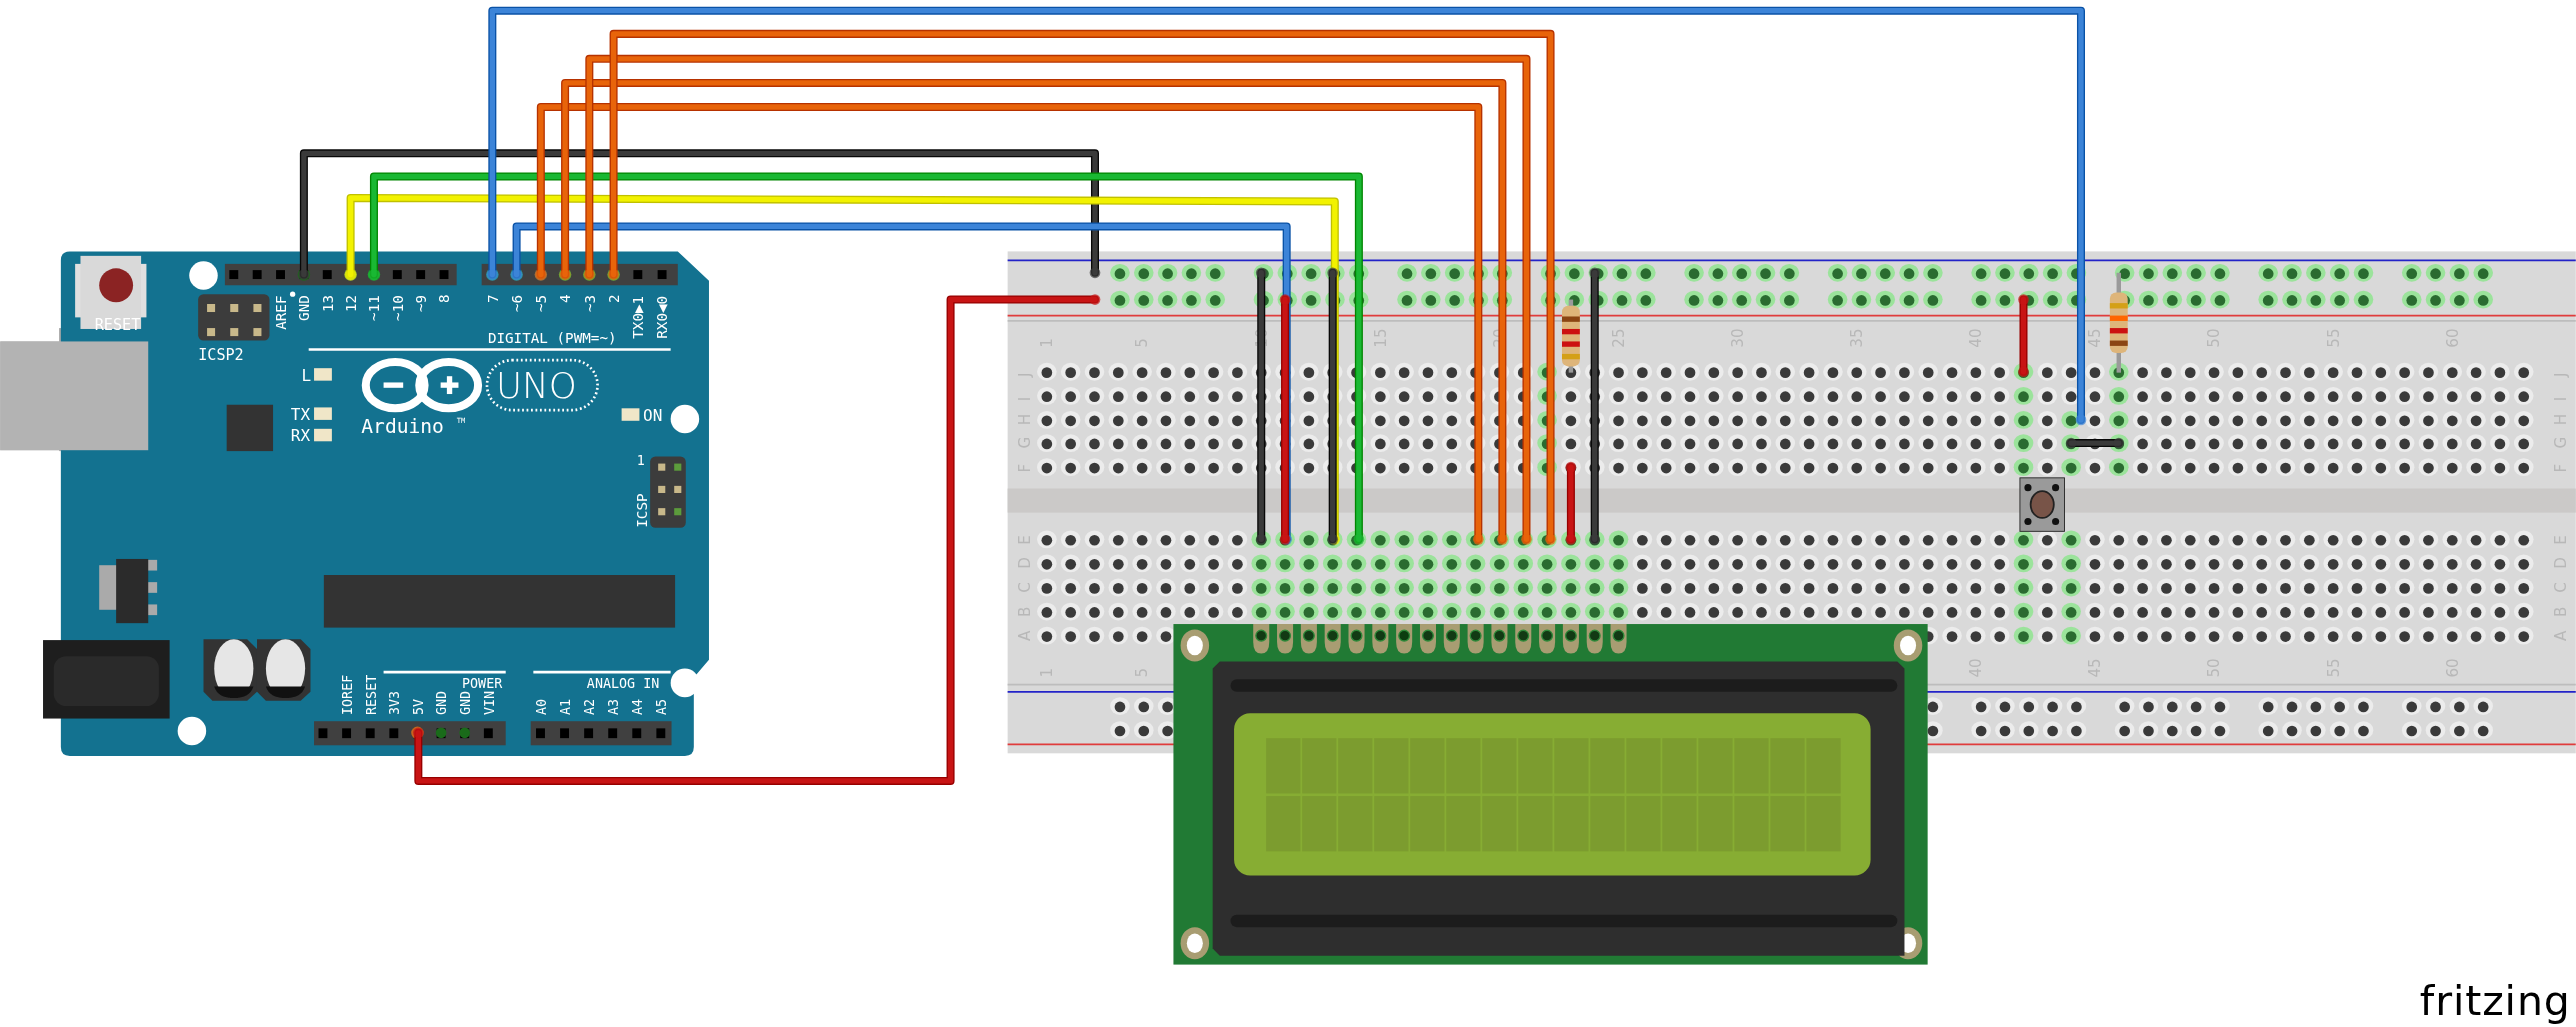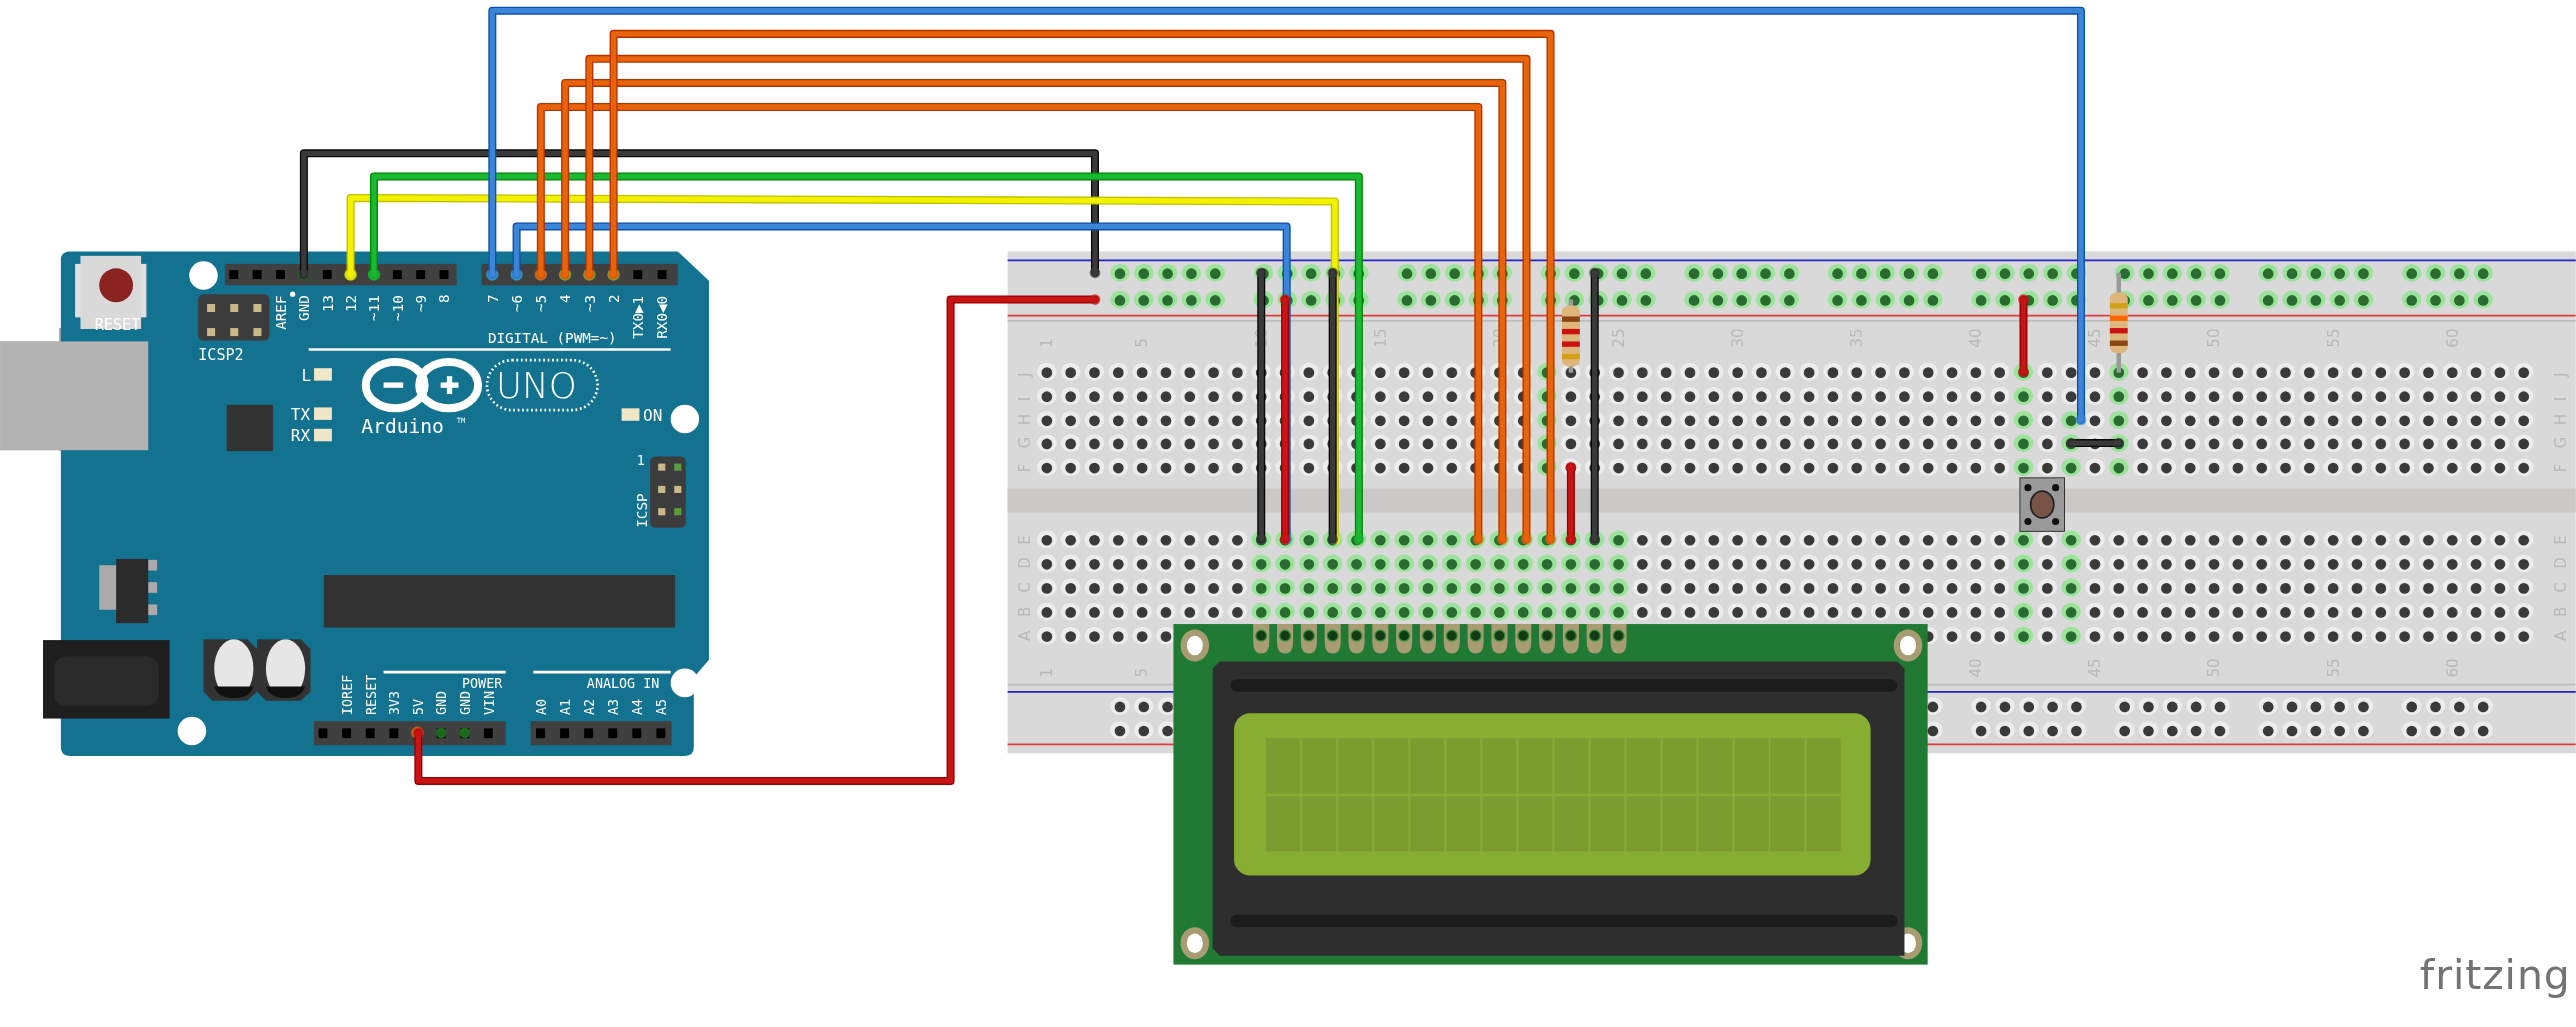--- a/index.html
+++ b/index.html
@@ -1,20 +1,20 @@
 <!DOCTYPE html>
 <html style="font-size:14.3px"><head>
 <meta charset="utf-8">
 <style>
   html,body{margin:0;padding:0;background:#ffffff;}
   body{width:2576px;height:1027px;position:relative;overflow:hidden;font-family:"DejaVu Sans Mono",monospace;}
   #stage{position:absolute;left:0;top:0;width:2576px;height:1027px;}
   .lbl{font-family:"DejaVu Sans Mono",monospace;fill:#ffffff;}
   .bblbl{font-family:"DejaVu Sans",sans-serif;fill:#b8b8b8;font-size:17px;}
-  #fritzing-logo{position:absolute;right:5.3px;bottom:28px;font-family:"DejaVu Sans",sans-serif;font-size:41px;color:#737373;letter-spacing:0.9px;}
+  #fritzing-logo{position:absolute;right:5.3px;bottom:2px;font-family:"DejaVu Sans",sans-serif;font-size:41px;color:#000000;letter-spacing:0.9px;}
 </style>
 </head>
 <body>
 
 <svg id="stage" width="2576" height="1027" viewBox="0 0 2889 1152" xmlns="http://www.w3.org/2000/svg">
 
   <g id="breadboard">
     <rect x="1130" y="282" width="1759" height="563" fill="#d9d9d9"></rect>
     <rect x="1130" y="548" width="1759" height="27" fill="#cbc9c8"></rect>
     <line x1="1130" y1="292" x2="2889" y2="292" stroke="#2323c8" stroke-width="2"></line>

